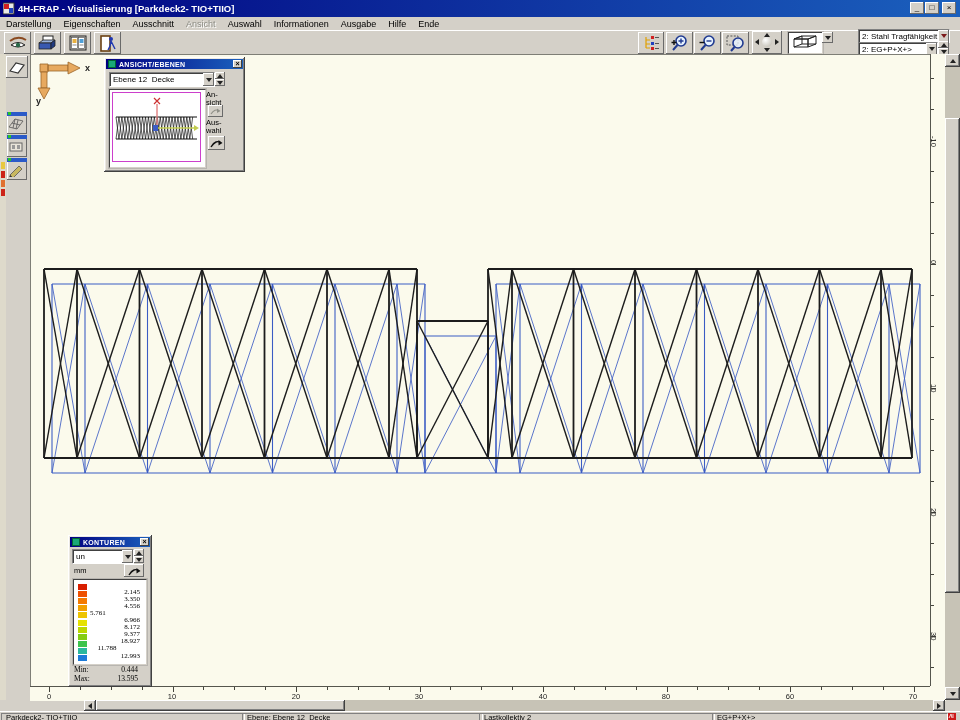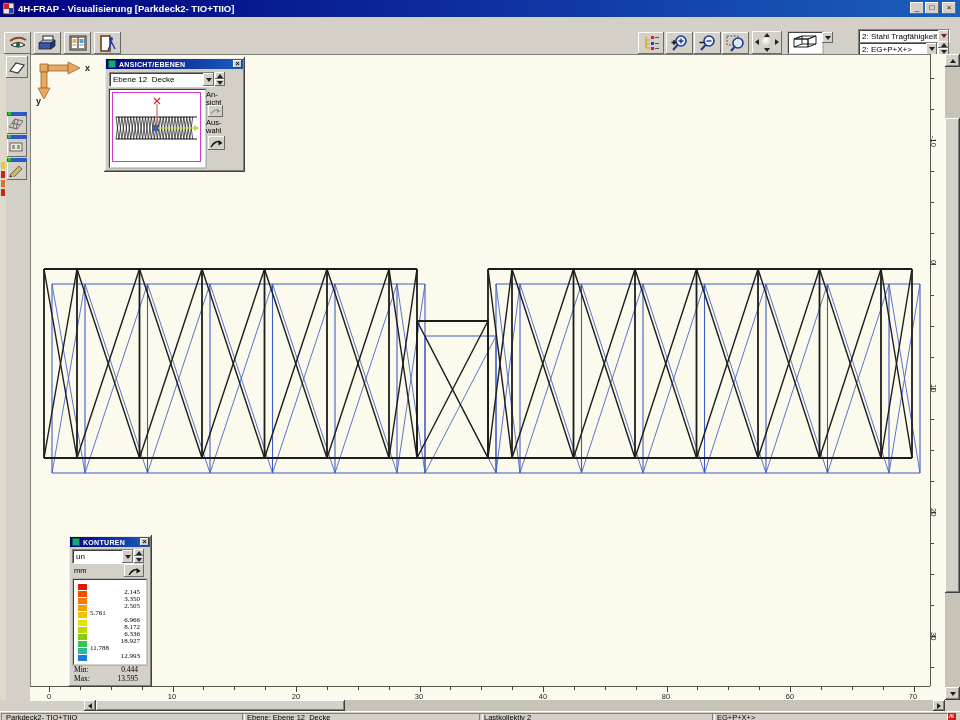--- a/index.html
+++ b/index.html
@@ -69,20 +69,31 @@
       <rect x="0" y="1" width="11" height="11" fill="#e8e8e8" stroke="#333"></rect>
       <rect x="1" y="2" width="5" height="5" fill="#d02020"></rect>
       <rect x="6" y="6" width="4" height="5" fill="#2040c0"></rect>
     </svg>
     <span class="title" style="margin-left:18px">4H-FRAP - Visualisierung [Parkdeck2- TIO+TIIO]</span>
     <div class="winbtn raisedthin abs" style="right:36px;top:2px">_</div>
     <div class="winbtn raisedthin abs" style="right:21px;top:2px">□</div>
     <div class="winbtn raisedthin abs" style="right:4px;top:2px">×</div>
   </div>
 
+  <div id="menubar" class="abs">
+      <span class="menu-item">Darstellung</span>
+      <span class="menu-item">Eigenschaften</span>
+      <span class="menu-item">Ausschnitt</span>
+      <span class="menu-item disabled">Ansicht</span>
+      <span class="menu-item">Auswahl</span>
+      <span class="menu-item">Informationen</span>
+      <span class="menu-item">Ausgabe</span>
+      <span class="menu-item">Hilfe</span>
+      <span class="menu-item">Ende</span>
+    </div>
 
   <div id="toolbar" class="abs">
     <div class="tbtn raisedthin" style="left:4px">
       <svg width="20" height="16">
         <path d="M2,6 Q10,0 18,5" fill="none" stroke="#8a4a20" stroke-width="2"></path>
         <path d="M3,10 Q10,5 17,10 Q10,14 3,10 Z" fill="#fff" stroke="#222" stroke-width="1"></path>
         <circle cx="10" cy="10" r="2.2" fill="#2a6a4a"></circle>
       </svg>
     </div>
     <div class="tbtn raisedthin" style="left:34px">
@@ -424,27 +435,27 @@
         <span style="position: absolute; left: 4px; top: 25.3px; width: 9px; height: 6px; background: rgb(242, 160, 0);"></span>
         <span style="position: absolute; left: 4px; top: 32.4px; width: 9px; height: 6px; background: rgb(238, 196, 0);"></span>
         <span style="position: absolute; left: 4px; top: 39.5px; width: 9px; height: 6px; background: rgb(230, 226, 0);"></span>
         <span style="position: absolute; left: 4px; top: 46.6px; width: 9px; height: 6px; background: rgb(188, 216, 0);"></span>
         <span style="position: absolute; left: 4px; top: 53.7px; width: 9px; height: 6px; background: rgb(132, 204, 20);"></span>
         <span style="position: absolute; left: 4px; top: 60.8px; width: 9px; height: 6px; background: rgb(60, 196, 76);"></span>
         <span style="position: absolute; left: 4px; top: 67.9px; width: 9px; height: 6px; background: rgb(42, 184, 158);"></span>
         <span style="position: absolute; left: 4px; top: 75px; width: 9px; height: 6px; background: rgb(28, 122, 216);"></span>
         <span class="smalltxt mono" style="position: absolute; left: 16px; top: 7.6px; width: 50px; text-align: right; font-size: 7px;">2.145</span>
         <span class="smalltxt mono" style="position: absolute; left: 16px; top: 14.7px; width: 50px; text-align: right; font-size: 7px;">3.350</span>
-        <span class="smalltxt mono" style="position: absolute; left: 16px; top: 21.8px; width: 50px; text-align: right; font-size: 7px;">2.505</span>
+        <span class="smalltxt mono" style="position: absolute; left: 16px; top: 21.8px; width: 50px; text-align: right; font-size: 7px;">4.556</span>
         <span class="smalltxt mono" style="position: absolute; left: 16px; top: 28.9px; width: 50px; text-align: left; font-size: 7px;">5.761</span>
         <span class="smalltxt mono" style="position: absolute; left: 16px; top: 36px; width: 50px; text-align: right; font-size: 7px;">6.966</span>
         <span class="smalltxt mono" style="position: absolute; left: 16px; top: 43.1px; width: 50px; text-align: right; font-size: 7px;">8.172</span>
-        <span class="smalltxt mono" style="position: absolute; left: 16px; top: 50.2px; width: 50px; text-align: right; font-size: 7px;">6.336</span>
+        <span class="smalltxt mono" style="position: absolute; left: 16px; top: 50.2px; width: 50px; text-align: right; font-size: 7px;">9.377</span>
         <span class="smalltxt mono" style="position: absolute; left: 16px; top: 57.3px; width: 50px; text-align: right; font-size: 7px;">18.927</span>
-        <span class="smalltxt mono" style="position: absolute; left: 16px; top: 64.4px; width: 50px; text-align: left; font-size: 7px;">11.788</span>
+        <span class="smalltxt mono" style="position: absolute; left: 8px; top: 64.4px; width: 50px; text-align: center; font-size: 7px;">11.788</span>
         <span class="smalltxt mono" style="position: absolute; left: 16px; top: 71.5px; width: 50px; text-align: right; font-size: 7px;">12.993</span>
       </div>
     <div class="abs smalltxt mono" style="left:6px;top:131px">Min:</div>
     <div class="abs smalltxt mono" style="left:26px;top:131px;width:44px;text-align:right">0.444</div>
     <div class="abs smalltxt mono" style="left:6px;top:140px">Max:</div>
     <div class="abs smalltxt mono" style="left:26px;top:140px;width:44px;text-align:right">13.595</div>
   </div>
 
   <div id="ruler-bottom" class="abs" style="background:#fbfaec">
       <span class="tick-b" style="left: 19px; height: 5px;"></span>

